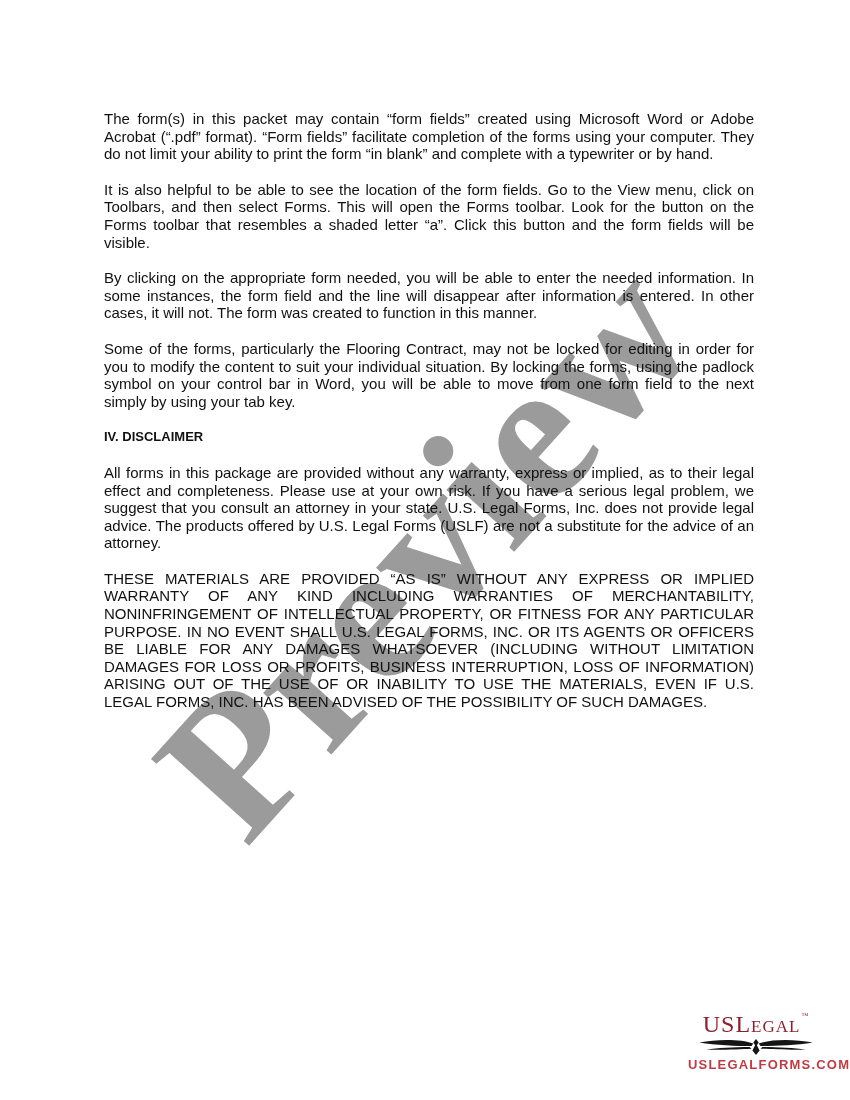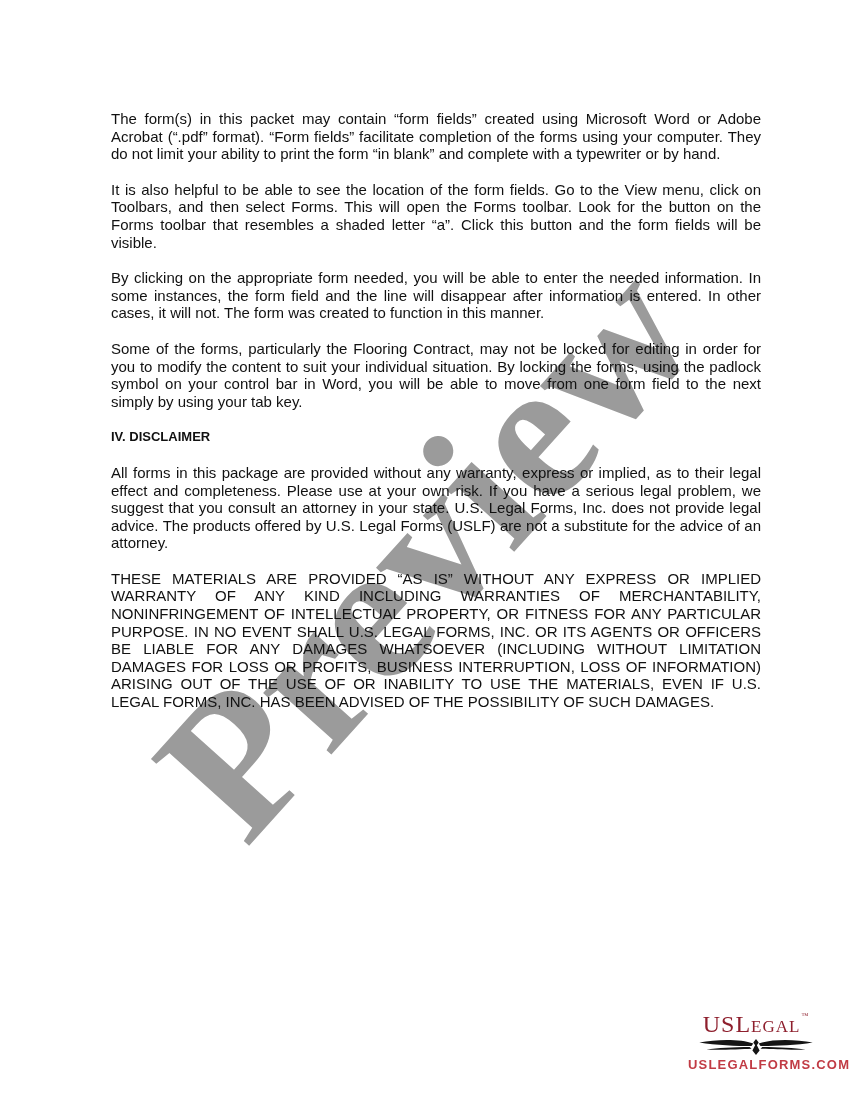--- a/index.html
+++ b/index.html
@@ -26,21 +26,21 @@
     font-family: "Liberation Serif", "DejaVu Serif", serif;
     font-weight: 700;
     font-size: 200px;
     line-height: 1;
     color: #9b9b9b;
     transform: rotate(-48deg);
     white-space: nowrap;
   }
   .content {
     position: absolute;
-    left: 111px;
+    left: 104px;
     top: 110px;
     width: 650px;
     z-index: 2;
   }
   .para {
     margin: 0 0 18px 0;
     font-size: 15px;
     line-height: 17.6px;
     text-align: justify;
   }

